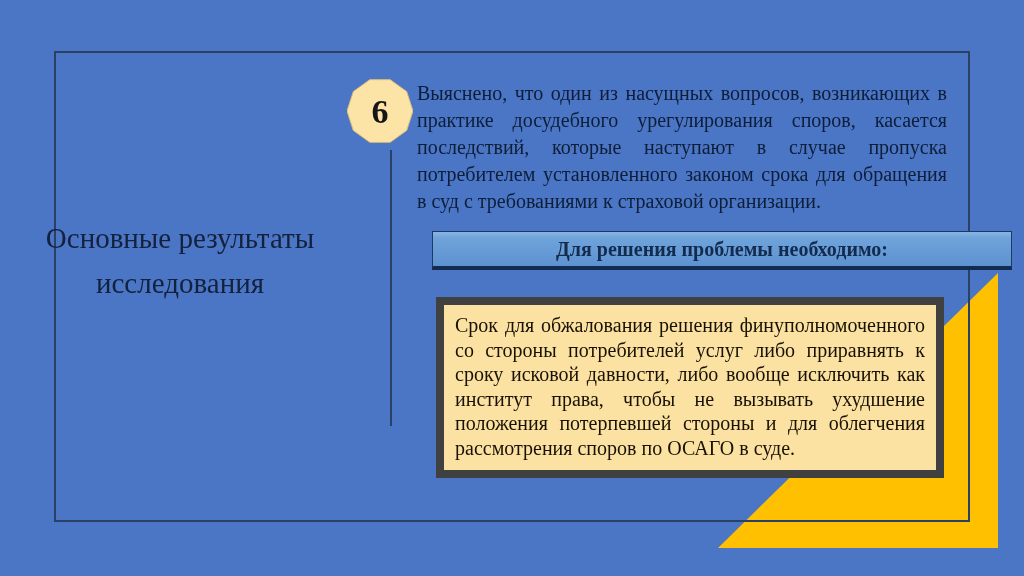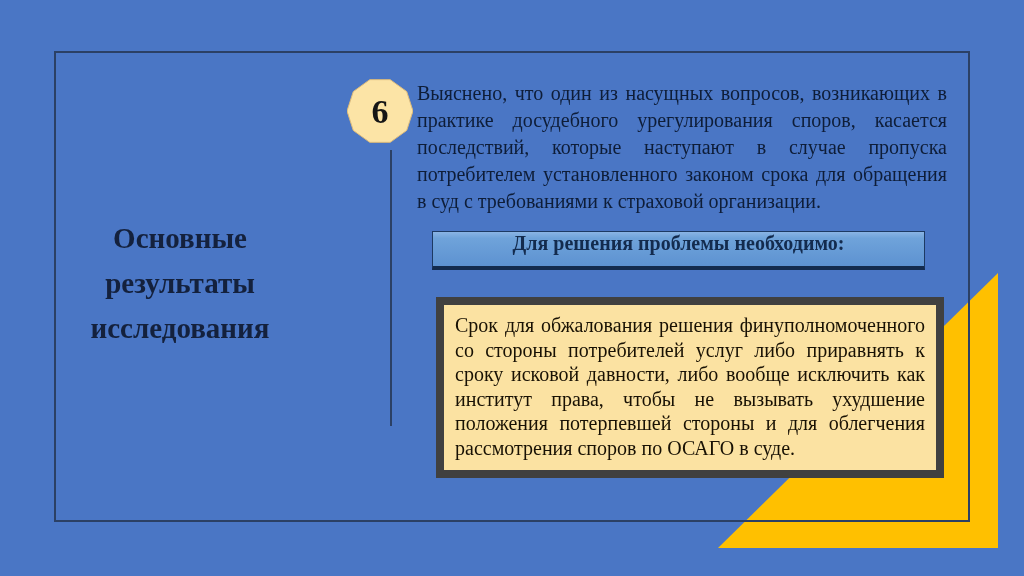--- a/index.html
+++ b/index.html
@@ -24,21 +24,21 @@
     left:54px;top:51px;width:916px;height:471px;
     border:2px solid var(--frame,#2b4065);
     box-sizing:border-box;
     z-index:2;
   }
   .title{
     position:absolute;
     left:40px;top:216px;width:280px;
     margin:0;
     text-align:center;
-    font-size:29px;font-weight:bold;
+    font-size:29px;font-weight:normal;
     line-height:45px;
     color:var(--ink-title,#14213d);
     z-index:3;
   }
   .badge{
     position:absolute;
     left:347px;top:78px;width:66px;height:66px;
     z-index:3;
   }
   .badge svg{display:block;width:100%;height:100%;}
@@ -58,26 +58,26 @@
     position:absolute;
     left:417px;top:80px;width:530px;
     margin:0;
     font-size:20px;line-height:27px;
     text-align:justify;
     color:var(--ink-body,#0e1d38);
     z-index:3;
   }
   .banner{
     position:absolute;
-    left:432px;top:231px;width:493px;height:39px;
+    left:432px;top:231px;width:580px;height:39px;
     box-sizing:border-box;
     background:linear-gradient(180deg,#8ab4e4 0%,#6fa3da 18%,#5d92d1 100%);
     border:1px solid #1d3a63;
     border-bottom:4px solid #132b4e;
-    display:flex;align-items:flex-start;justify-content:center;
+    display:flex;align-items:center;justify-content:center;
     z-index:3;
   }
   .banner span{
     font-size:20px;font-weight:bold;
     color:var(--ink-banner,#132b4e);
   }
   .solution-box{
     position:absolute;
     left:436px;top:297px;width:508px;
     box-sizing:border-box;

